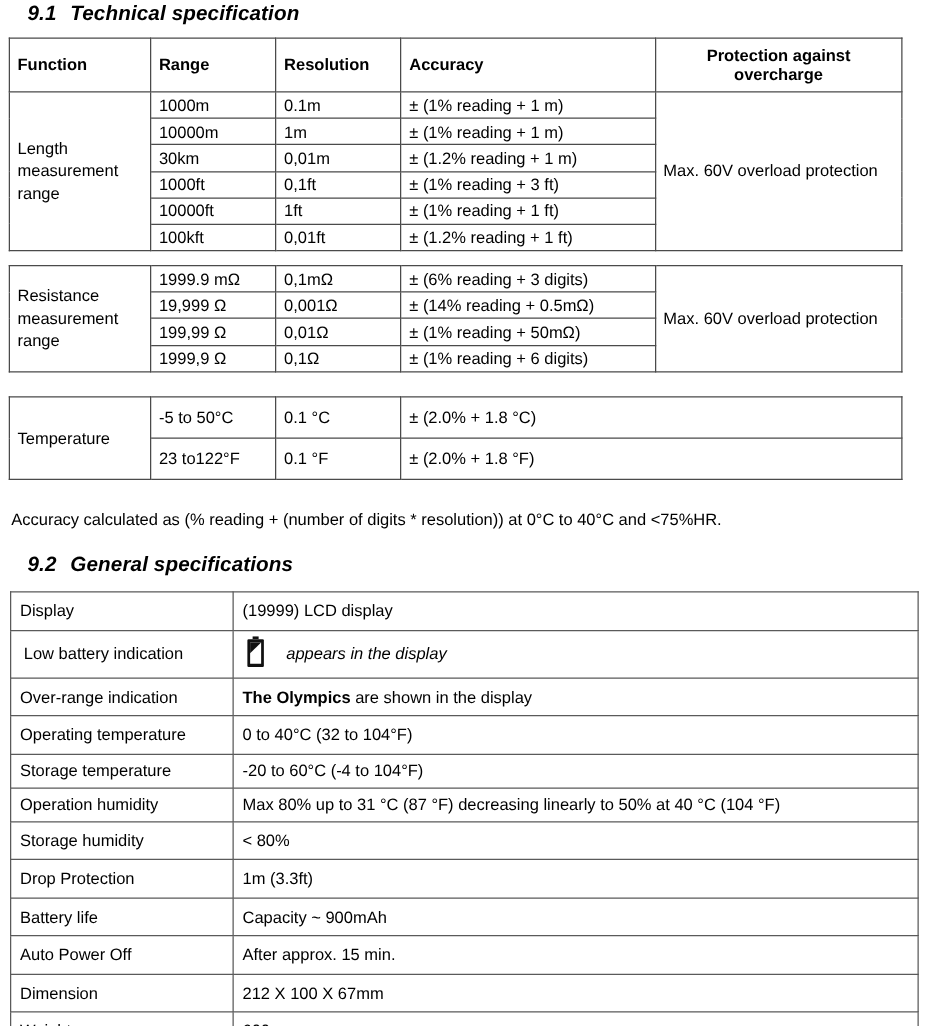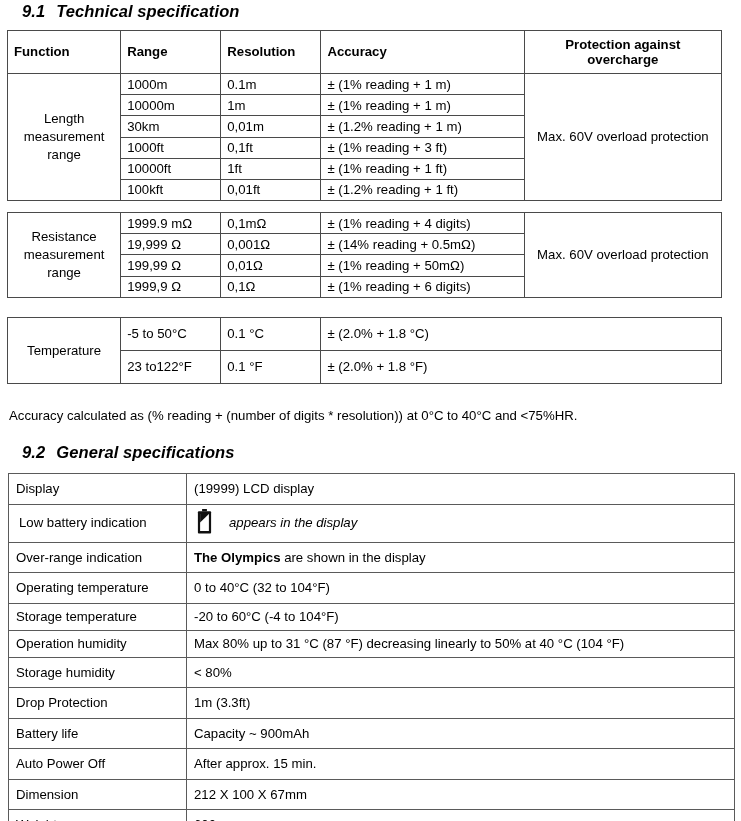--- a/index.html
+++ b/index.html
@@ -44,21 +44,21 @@
   .c-range{width:100px;}
   .c-resolution{width:100px;}
   .c-accuracy{width:203px;}
   .c-protect{width:197px;}
 
   .tbl-main th{font-weight:bold;text-align:left;}
   .th-center{text-align:center !important;}
 
   .hdr-row th{height:38px;}
   .row-cell{height:21.2px;}
-  .rowspan-label{text-align:center;line-height:1.35;}
+  .rowspan-label{text-align:left;line-height:1.35;}
 
   
   .tbl-temp{width:715px;margin-left:7px;}
   .temp-row td{height:28px;}
 
   
   .note{
     font-size:13.2px;
     padding-left:9px;
   }
@@ -148,21 +148,21 @@
           <col class="c-range">
           <col class="c-resolution">
           <col class="c-accuracy">
           <col class="c-protect">
       </colgroup>
       <tbody>
           <tr class="row-cell">
         <td class="rowspan-label" rowspan="4">Resistance measurement range</td>
         <td>1999.9 mΩ</td>
         <td>0,1mΩ</td>
-        <td>± (1% reading + 4 digits)</td>
+        <td>± (6% reading + 3 digits)</td>
         <td class="rowspan-label" rowspan="4">Max. 60V overload protection</td>
       </tr>
       <tr class="row-cell">
         <td>19,999 Ω</td>
         <td>0,001Ω</td>
         <td>± (14% reading + 0.5mΩ)</td>
       </tr>
       <tr class="row-cell">
         <td>199,99 Ω</td>
         <td>0,01Ω</td>

